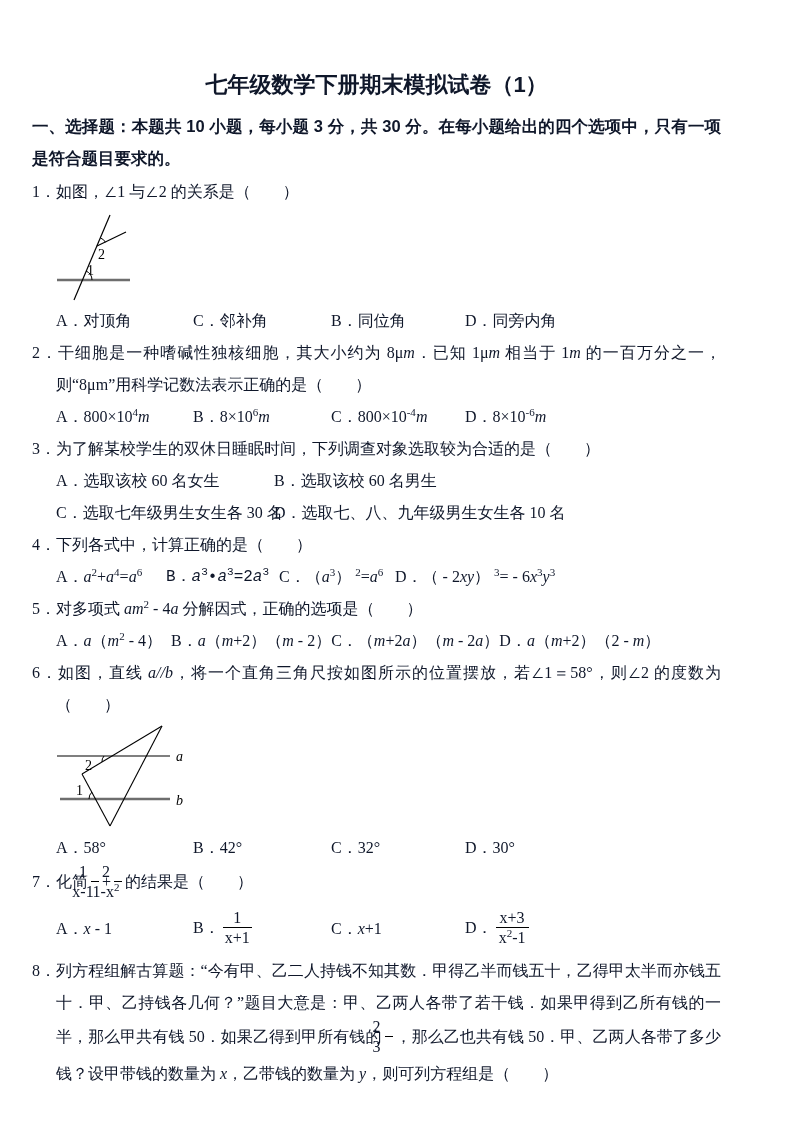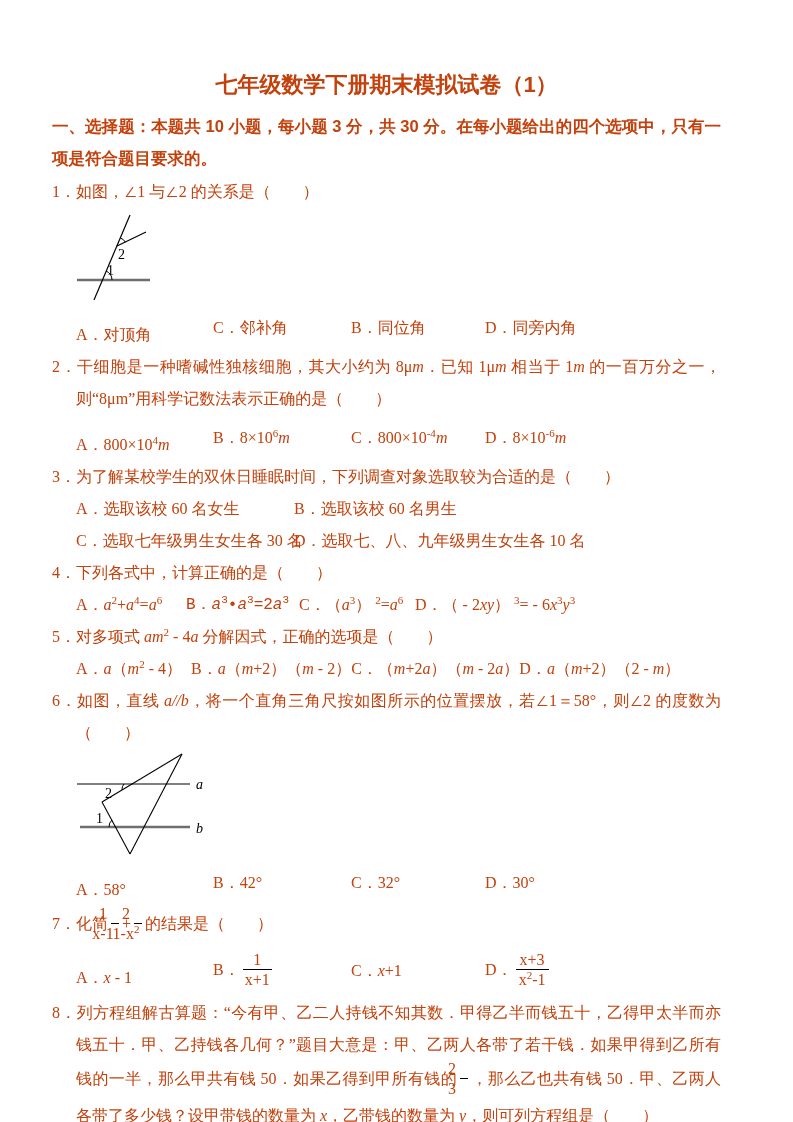--- a/index.html
+++ b/index.html
@@ -1,23 +1,23 @@
 <!DOCTYPE html>
 <html><head>
 <meta charset="utf-8">
 <style>
   html,body{margin:0;padding:0;background:#ffffff;}
   .page{
     position:relative;
     width:793px;height:1122px;
     margin:0 auto;
     box-sizing:border-box;
-    padding:70px 72px 0 52px;
+    padding:70px 72px 0 32px;
     background:#fff;
-    color:#c2410c;
+    color:#0f172a;
     font-family:"Liberation Serif", serif;
     font-size:16px;
     line-height:32px;
     overflow:hidden;
   }
   .title{
     font-family:"Liberation Sans", sans-serif;
     font-weight:bold;
     font-size:22px;
     line-height:30px;
@@ -52,21 +52,21 @@
   .frac .num{display:block;border-bottom:1px solid #000;padding:0 4px;}
   .frac .den{display:block;padding:0 2px;}
   .opts{
     display:flex;
     flex-wrap:nowrap;
     align-items:center;
     padding-left:24px;
     min-height:32px;
   }
   .opt{white-space:nowrap;flex:0 0 auto;}
-  .opts-std .opt:nth-child(1){min-width:137px;margin-top:14px;}
+  .opts-std .opt:nth-child(1){min-width:137px;}
   .opts-std .opt:nth-child(2){min-width:138px;}
   .opts-std .opt:nth-child(3){min-width:134px;}
   .opts-q4 .opt:nth-child(1){min-width:110px;}
   .opts-q4 .opt:nth-child(2){min-width:113px;font-family:Liberation Mono, monospace;}
   .opts-q4 .opt:nth-child(3){min-width:116px;}
   .opts-q5 .opt:nth-child(1){min-width:115px;}
   .opts-q5 .opt:nth-child(2){min-width:151px;}
   .opts-q5 .opt:nth-child(3){min-width:155px;}
   .opts-grid2{
     display:grid;

